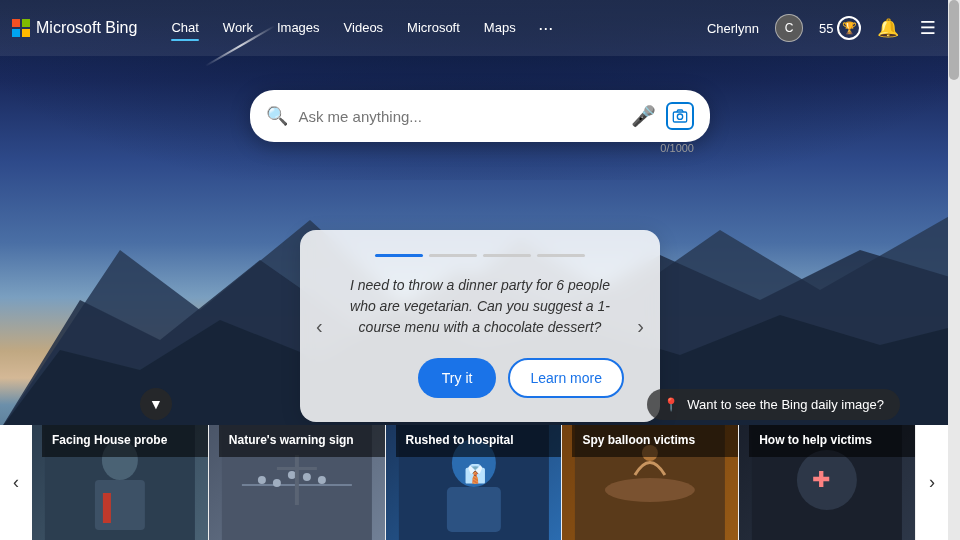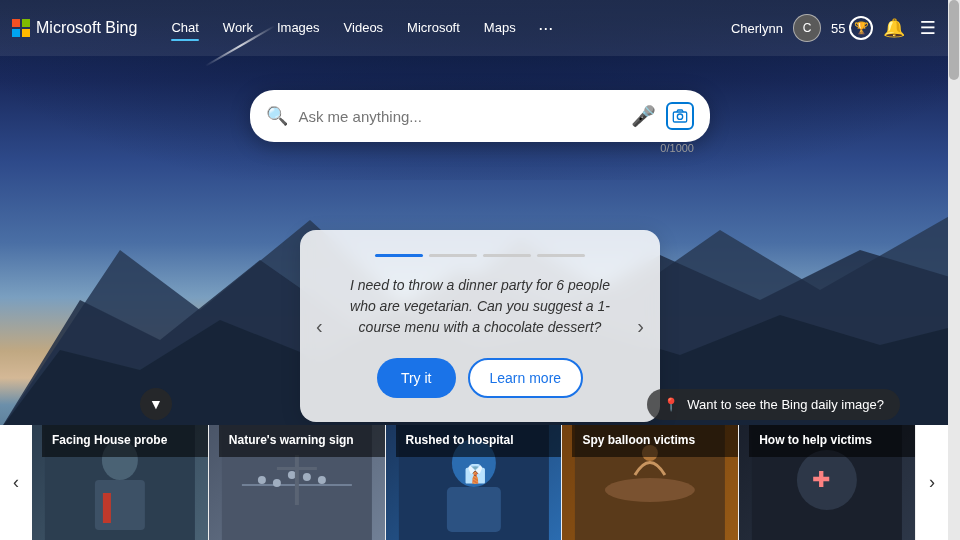--- a/index.html
+++ b/index.html
@@ -120,21 +120,21 @@
     .nav-dots {
       color: white;
       font-size: 18px;
       padding: 4px 8px;
       cursor: pointer;
       letter-spacing: -1px;
     }
     .nav-right {
       display: flex;
       align-items: center;
-      gap: 10px;
+      gap: 16px;
       margin-left: auto;
       text-align: center;
     }
     .user-name {
       color: white;
       font-size: 13px;
     }
     .user-avatar {
       width: 28px;
       height: 28px;
@@ -283,21 +283,21 @@
       font-size: 20px;
       color: #555;
       cursor: pointer;
       padding: 4px 8px;
     }
     .card-nav-left { left: 8px; }
     .card-nav-right { right: 8px; }
     .card-buttons {
       display: flex;
       gap: 12px;
-      justify-content: center;
+      justify-content: flex-end;
     }
     .btn-try {
       background: #1a73e8;
       color: white;
       border: none;
       border-radius: 20px;
       padding: 10px 24px;
       font-size: 14px;
       cursor: pointer;
       font-weight: 500;

